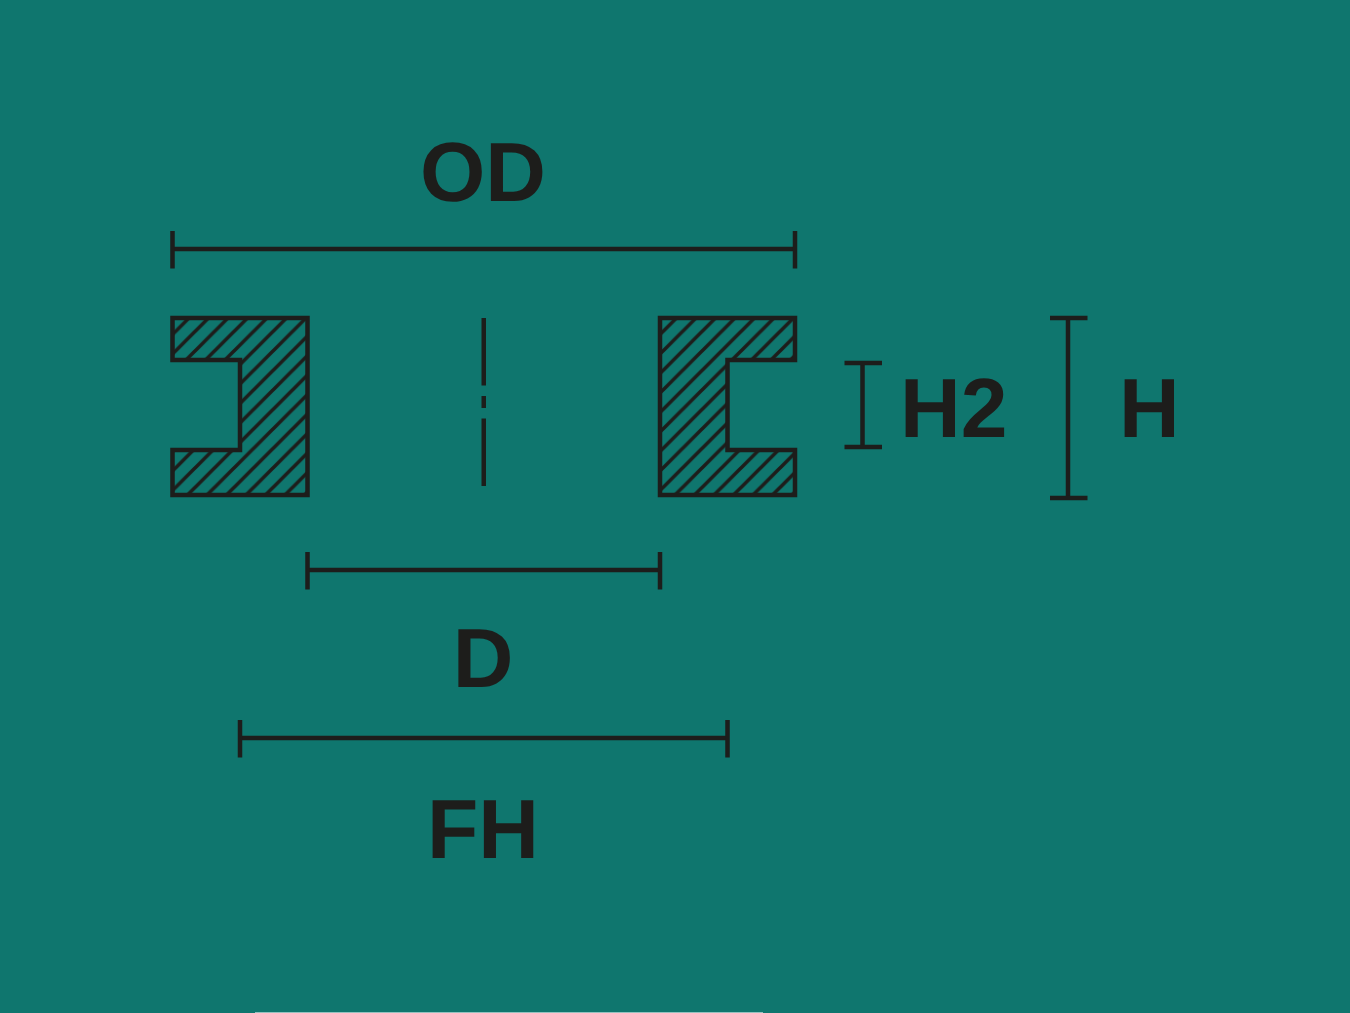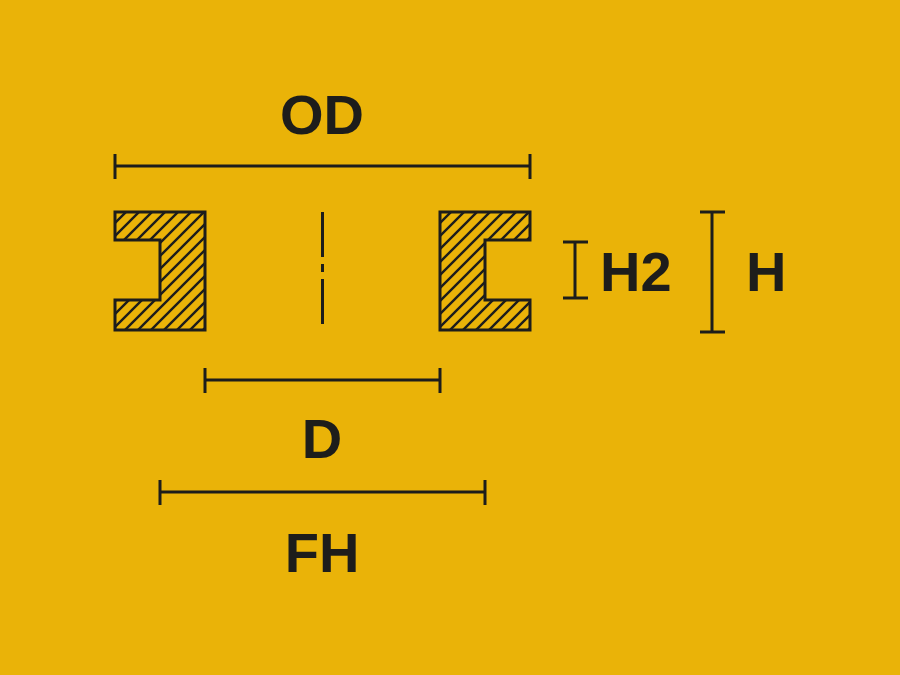--- a/index.html
+++ b/index.html
@@ -4,21 +4,21 @@
 <style>
   html, body {
     margin: 0;
     padding: 0;
     background: #ffffff;
   }
   .canvas {
     position: relative;
     width: 900px;
     height: 675px;
-    background: #eab308;
+    background: #0f766e;
     overflow: hidden;
   }
   svg {
     display: block;
   }
   text.dim-label {
     font-family: "Liberation Sans", "DejaVu Sans", sans-serif;
     font-weight: bold;
     font-size: 56px;
     fill: #1d1d1b;

